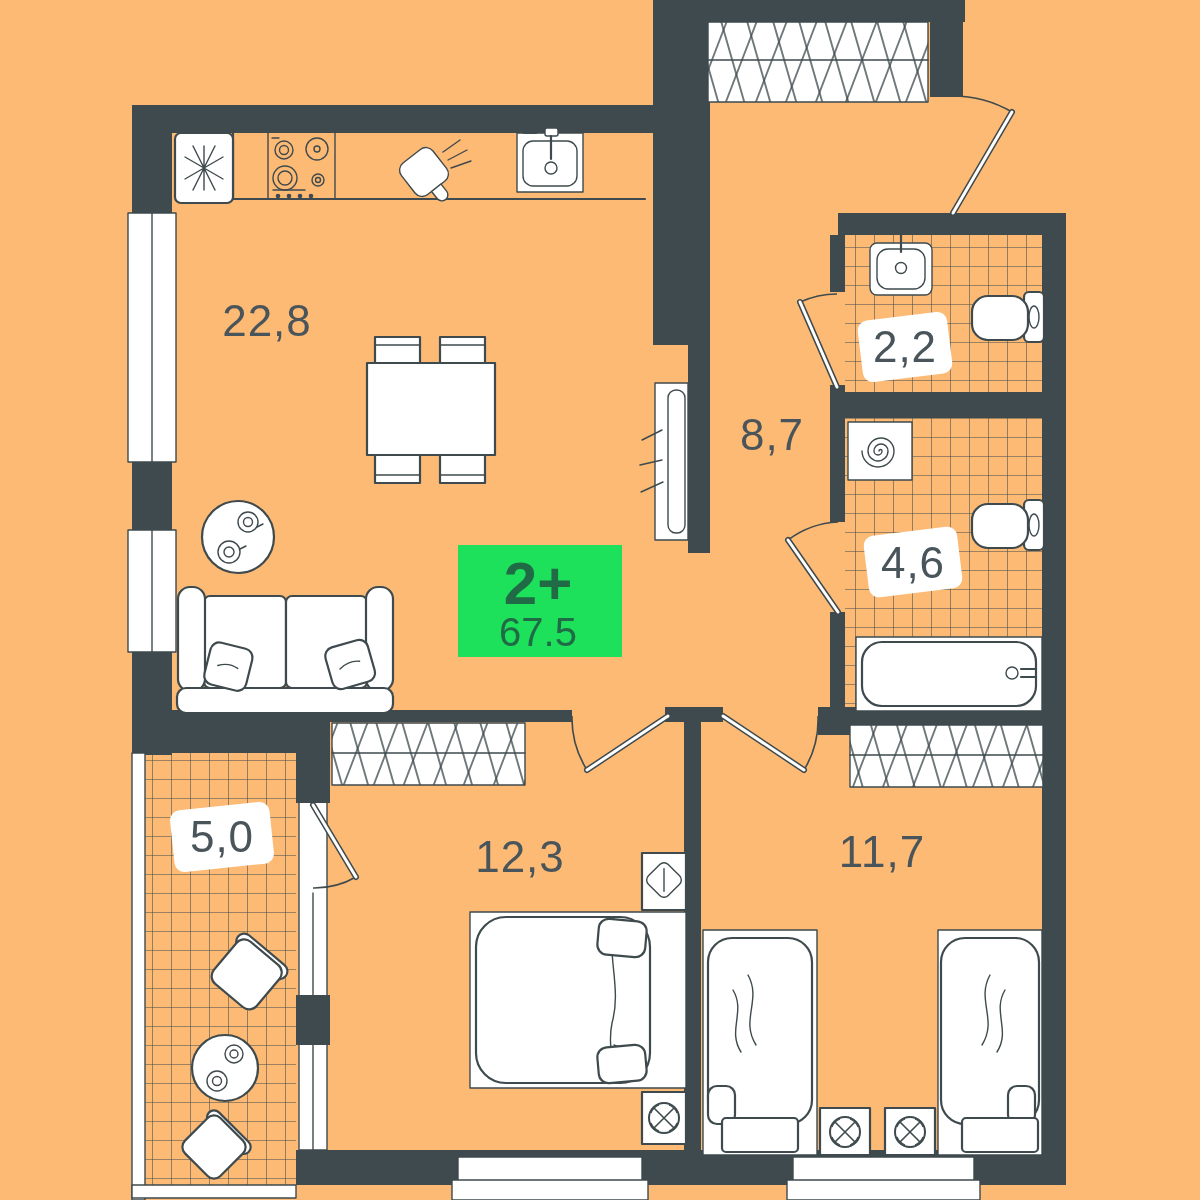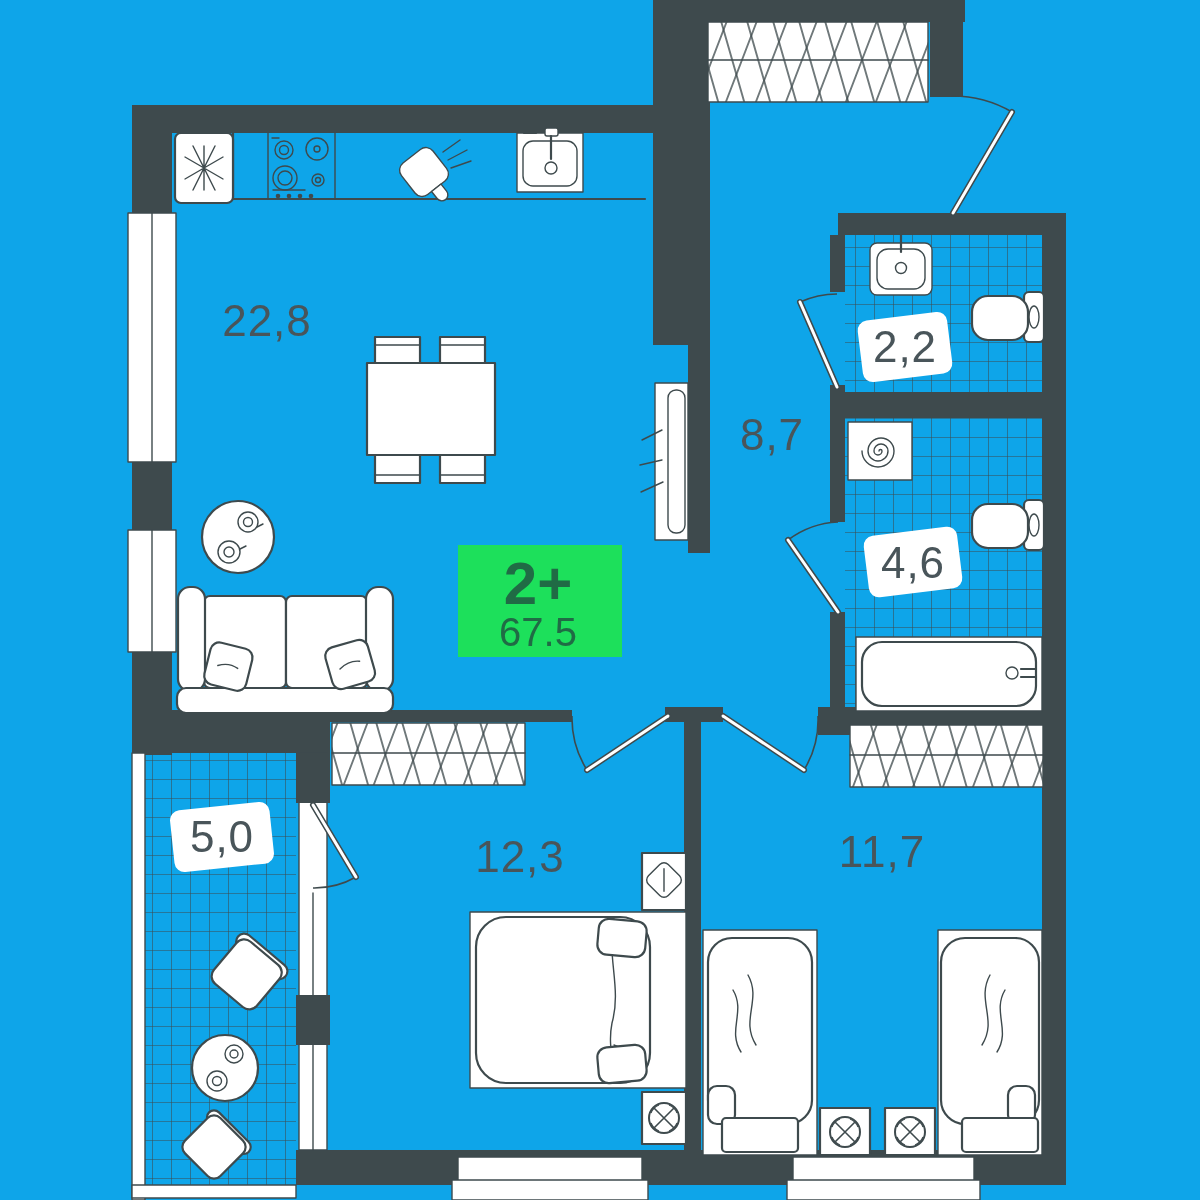--- a/index.html
+++ b/index.html
@@ -1,16 +1,16 @@
 <!DOCTYPE html>
 <html><head>
 <meta charset="utf-8">
 <style>
   html,body{margin:0;padding:0;background:#ffffff;}
-  .stage{width:1200px;height:1200px;position:relative;background:#0ea5e9;
+  .stage{width:1200px;height:1200px;position:relative;background:#fdba74;
          font-family:"Liberation Sans", sans-serif;}
   svg{display:block}
   .w{fill:#3e4a4d;stroke:none;}
   .f{fill:#ffffff;stroke:#3e4a4d;stroke-width:2.2;stroke-linejoin:round;stroke-linecap:round;}
   .l{fill:none;stroke:#3e4a4d;stroke-width:2.2;stroke-linejoin:round;stroke-linecap:round;}
   .thin{stroke-width:1.4;}
   .leafO{fill:none;stroke:#3e4a4d;stroke-width:6;stroke-linecap:round;}
   .leafI{fill:none;stroke:#ffffff;stroke-width:3;stroke-linecap:round;}
   .arc{fill:none;stroke:#3e4a4d;stroke-width:1.6;}
   .halo{fill:#ffffff;stroke:none;}

